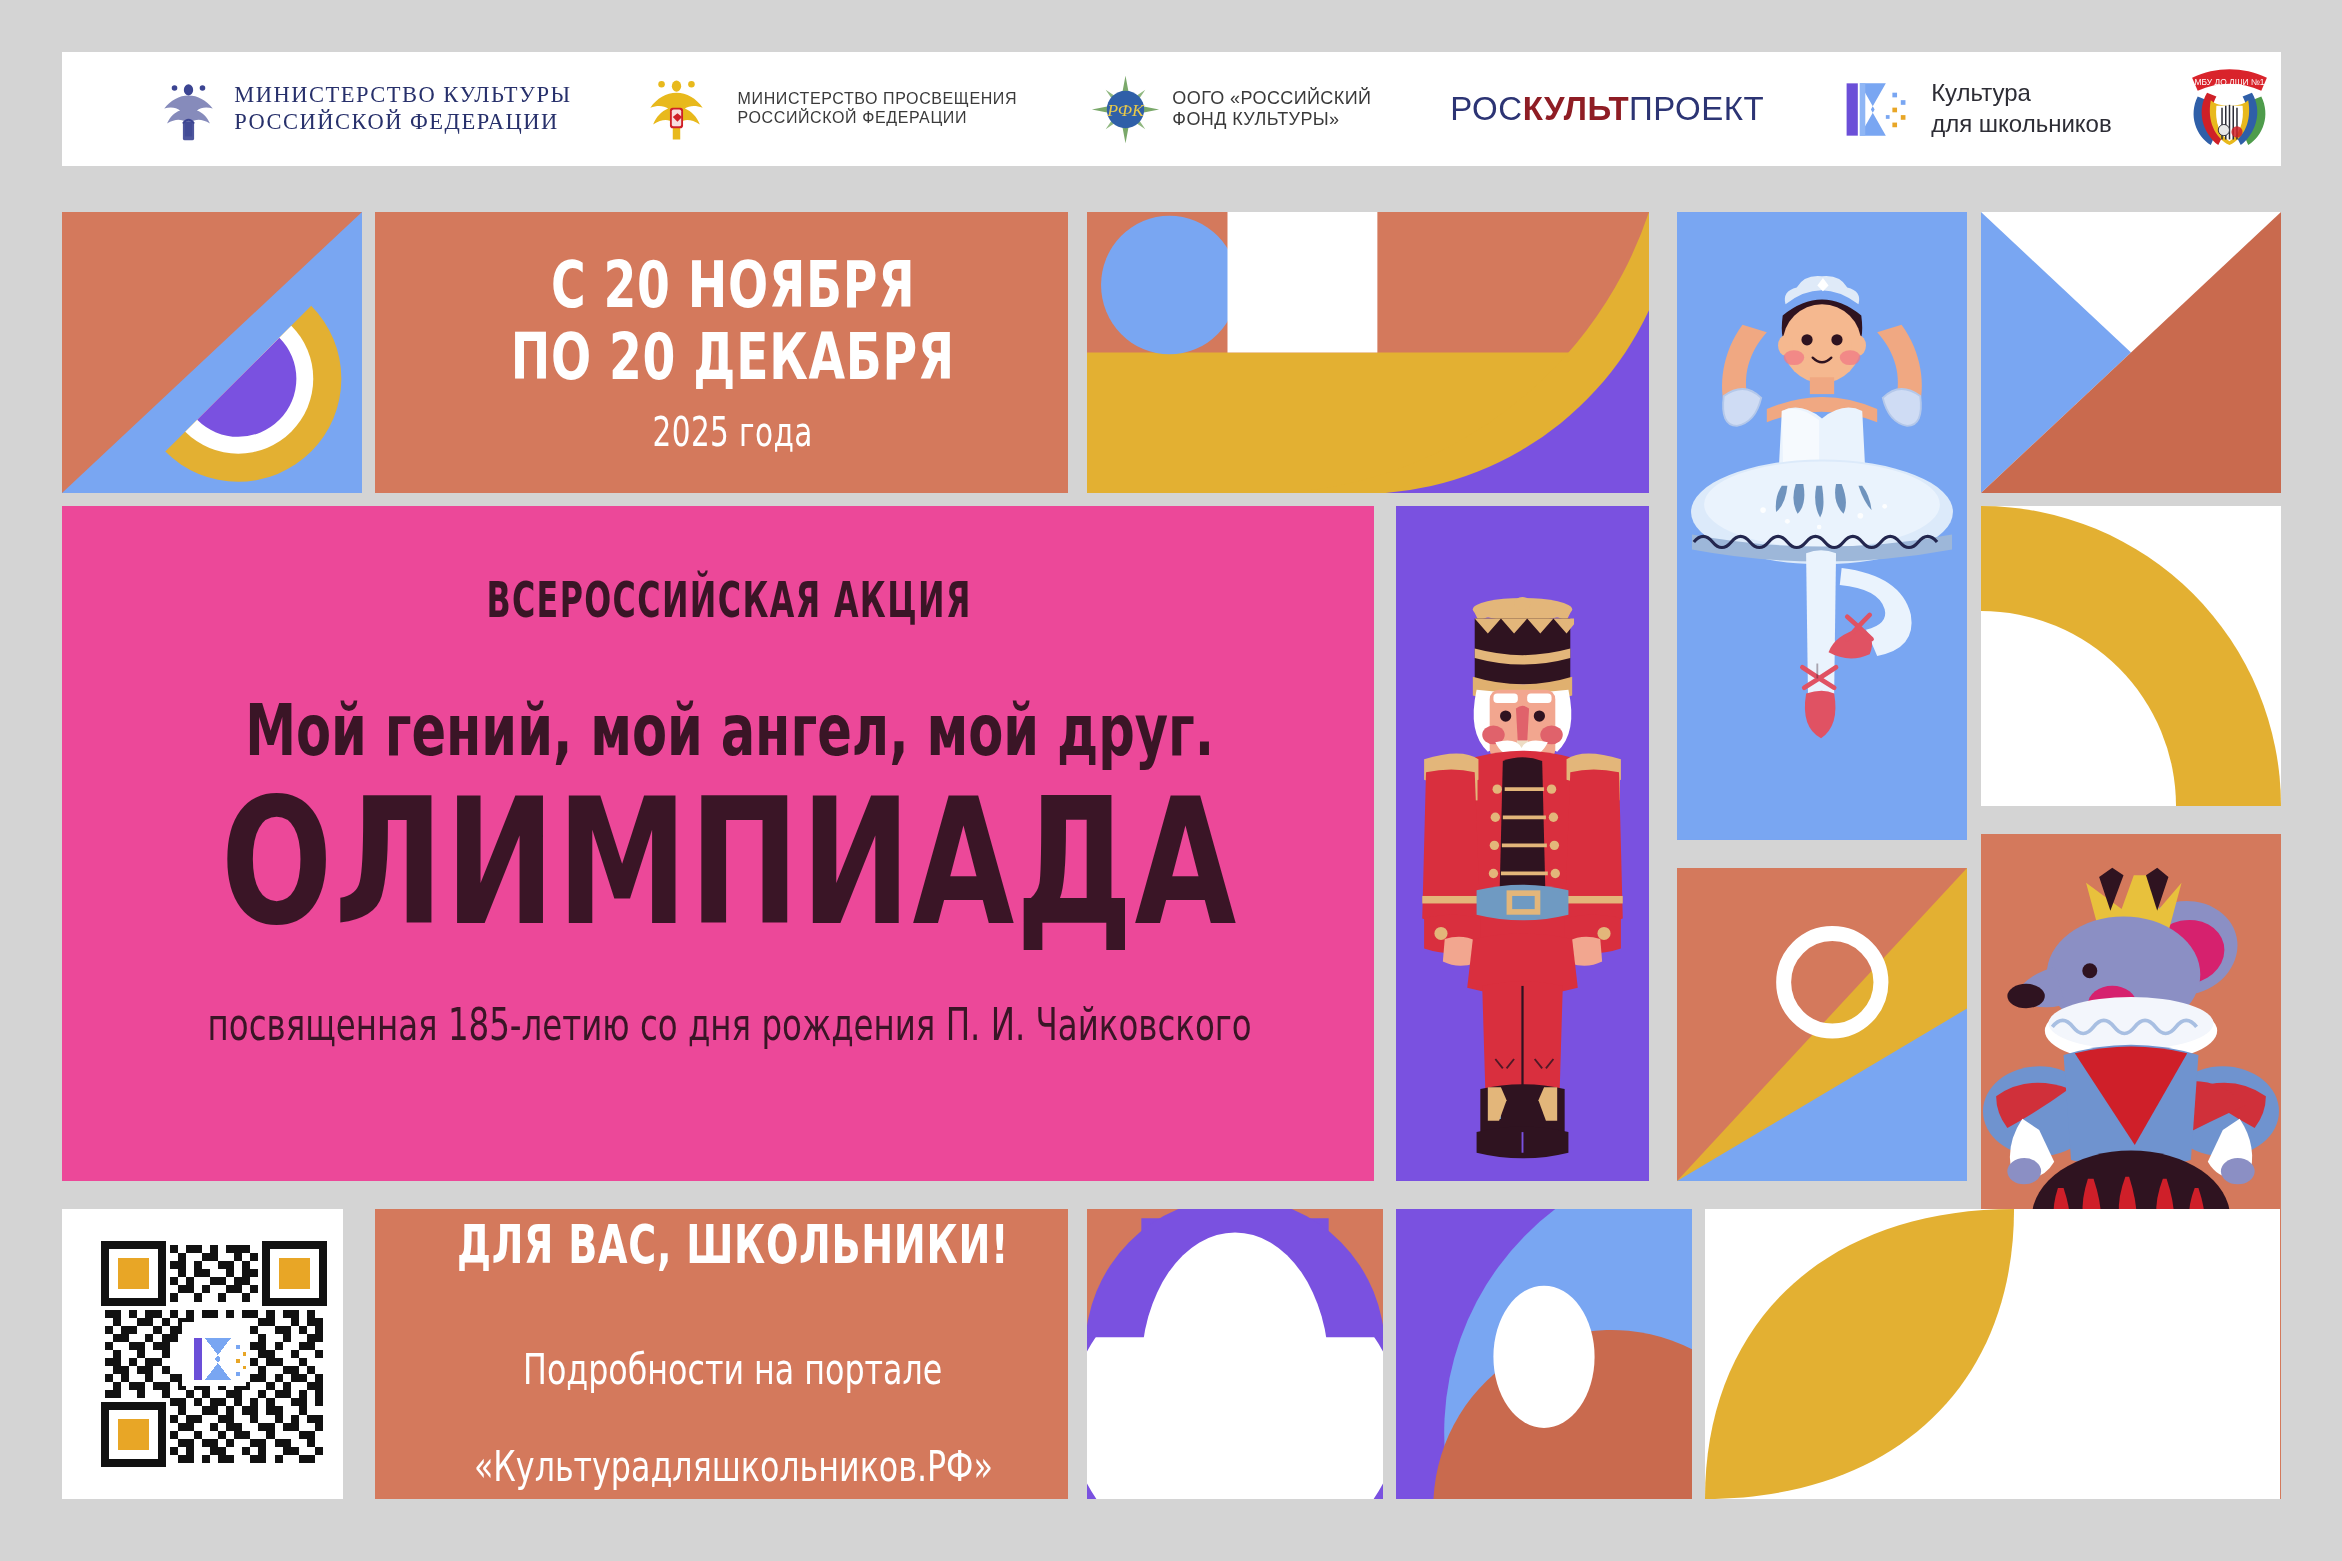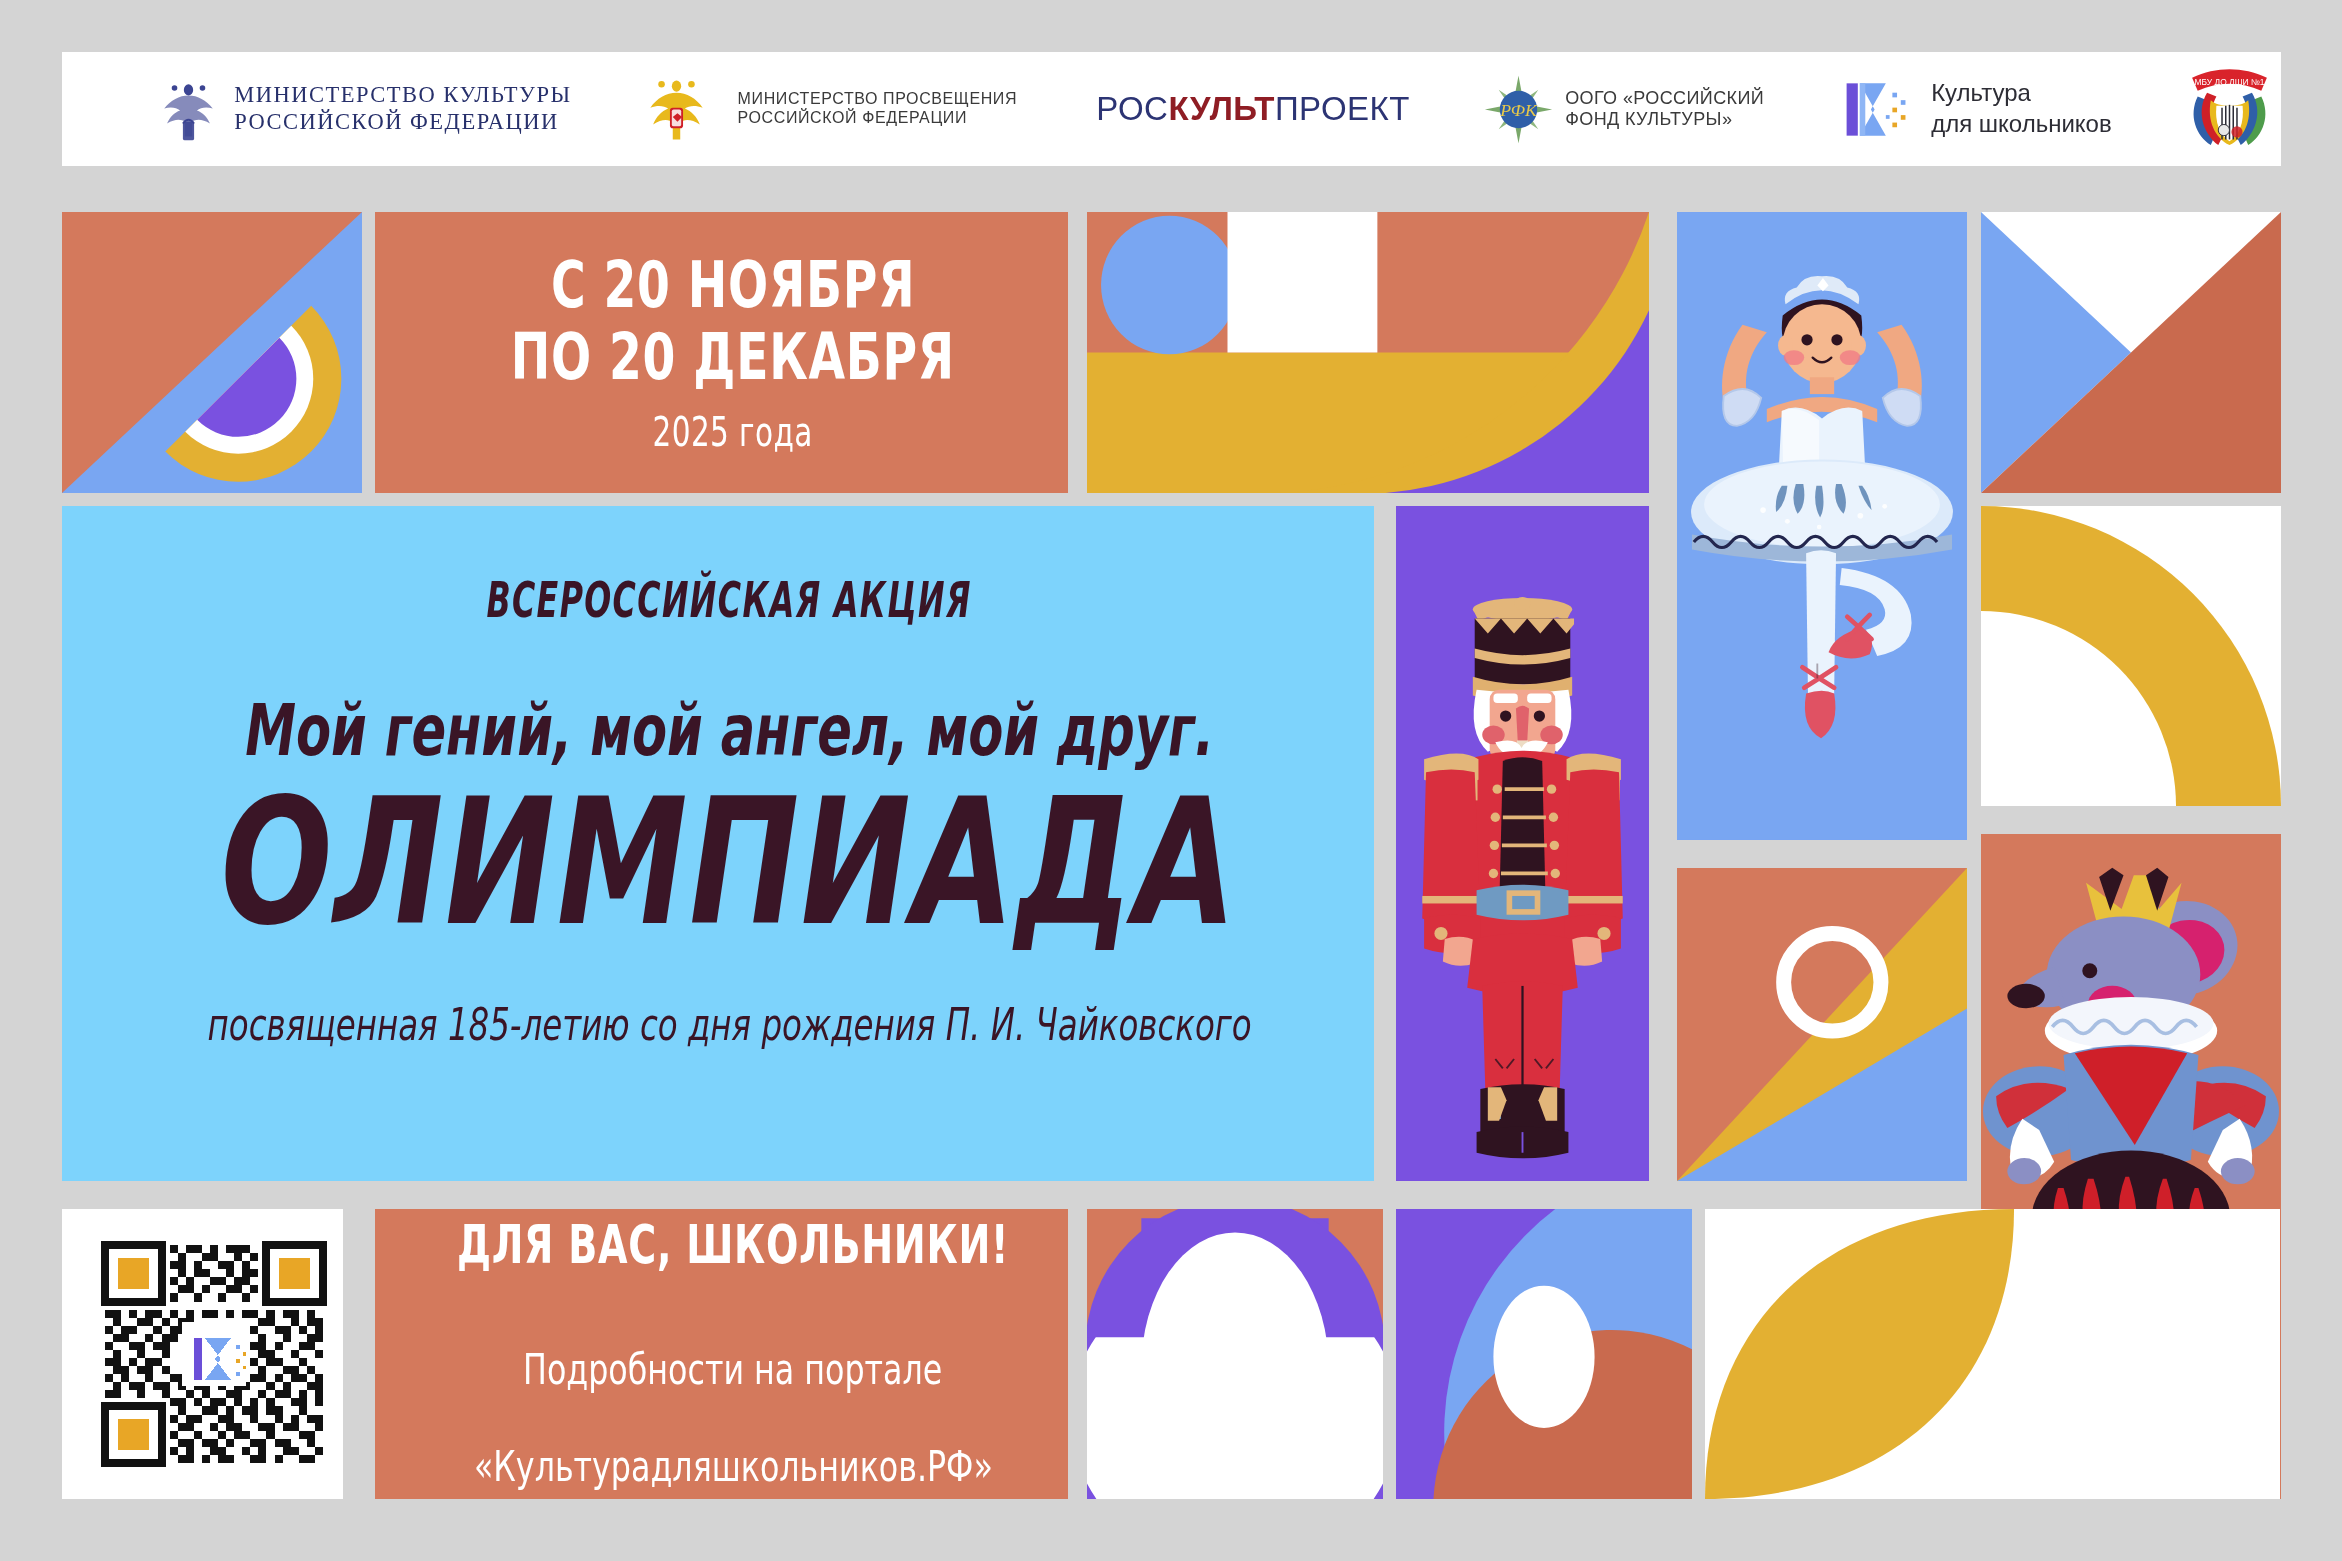--- a/index.html
+++ b/index.html
@@ -33,21 +33,21 @@
   .l4 .wordmark { font-size: 33px; letter-spacing: 0.5px; white-space: nowrap; }
   .l4 .wm-a { color: #2c3474; font-weight: 400; }
   .l4 .wm-b { color: #8f1d24; font-weight: 700; }
   .l5 { margin-left: 75px; }
   .l5 .logo-txt { font-size: 24px; color: #2d2d35; line-height: 1.28; margin-left: 17px; }
   .l6 { margin-left: 67px; }
 
   
   .tile { position: absolute; overflow: hidden; padding-left: 23px; }
   .terra { background: #d4795c; }
-  .gold  { background: #7dd3fc; font-style: italic; }
+  .gold  { background: #ec4899; }
   .blue  { background: #79a6f2; }
   .purp  { background: #7a51e0; }
 
   
   .cond { font-family: "Liberation Sans Narrow","DejaVu Sans Condensed","Liberation Sans", sans-serif;
           transform-origin: center; }
   .datebox { display: flex; flex-direction: column; align-items: center; justify-content: center; }
   .date-l1, .date-l2 {
     color: #fff; font-weight: 700; font-size: 64px; letter-spacing: 0.9px;
     transform: scaleX(0.82); white-space: nowrap; line-height: 1.12;
@@ -114,24 +114,20 @@
             <circle cx="22" cy="11" r="3.5" fill="#e8b91c"></circle>
               <circle cx="54" cy="11" r="3.5" fill="#e8b91c"></circle>
             <rect x="31" y="36" width="14" height="22" rx="3" fill="#cf2027"></rect>
             <rect x="33" y="38" width="10" height="18" rx="2" fill="#ffffff" opacity="0.85"></rect>
             <path d="M34 46 l5 -4 l5 4 l-5 5 Z" fill="#cf2027"></path>
           </g>
         </svg>
       </span>
       <span class="logo-txt">МИНИСТЕРСТВО ПРОСВЕЩЕНИЯ
 РОССИЙСКОЙ ФЕДЕРАЦИИ</span>
-    </div>
-
-    <div class="logo l4">
-      <span class="wordmark"><span class="wm-a">РОС</span><span class="wm-b">КУЛЬТ</span><span class="wm-a">ПРОЕКТ</span></span>
     </div>
 
     <div class="logo l3">
       <span class="logo-mark">
         <svg width="71" height="71" viewBox="0 0 76 76">
           <g transform="translate(38,38)">
             <g fill="#7aa86a">
               <path d="M0,-36 L5,-10 L0,-6 L-5,-10 Z"></path>
               <path d="M0,36 L5,10 L0,6 L-5,10 Z"></path>
               <path d="M-36,0 L-10,5 L-6,0 L-10,-5 Z"></path>
@@ -143,20 +139,24 @@
               <path d="M-30,0 L-9,4 L-5,0 L-9,-4 Z"></path>
               <path d="M30,0 L9,4 L5,0 L9,-4 Z"></path>
             </g>
             <circle r="20" fill="#2f5fa8"></circle>
             <text x="0" y="7" text-anchor="middle" font-family="'Liberation Serif',serif" font-size="19" fill="#e8c94a" font-style="italic">РФК</text>
           </g>
         </svg>
       </span>
       <span class="logo-txt">ООГО «РОССИЙСКИЙ
 ФОНД КУЛЬТУРЫ»</span>
+    </div>
+
+    <div class="logo l4">
+      <span class="wordmark"><span class="wm-a">РОС</span><span class="wm-b">КУЛЬТ</span><span class="wm-a">ПРОЕКТ</span></span>
     </div>
 
     <div class="logo l5">
       <span class="logo-mark">
         <svg width="75" height="71" viewBox="0 0 80 76">
           <path d="M8 10 L8 66 L20 66 L20 10 Z" fill="#6b4fd8"></path>
           <path d="M22 10 L50 10 L34 38 L50 66 L22 66 L38 38 Z" fill="#79a6f2"></path>
           <path d="M22 10 L28 10 L28 66 L22 66 Z" fill="#8fb6f5"></path>
           <g>
             <rect x="57" y="20" width="5" height="5" fill="#79a6f2"></rect>

